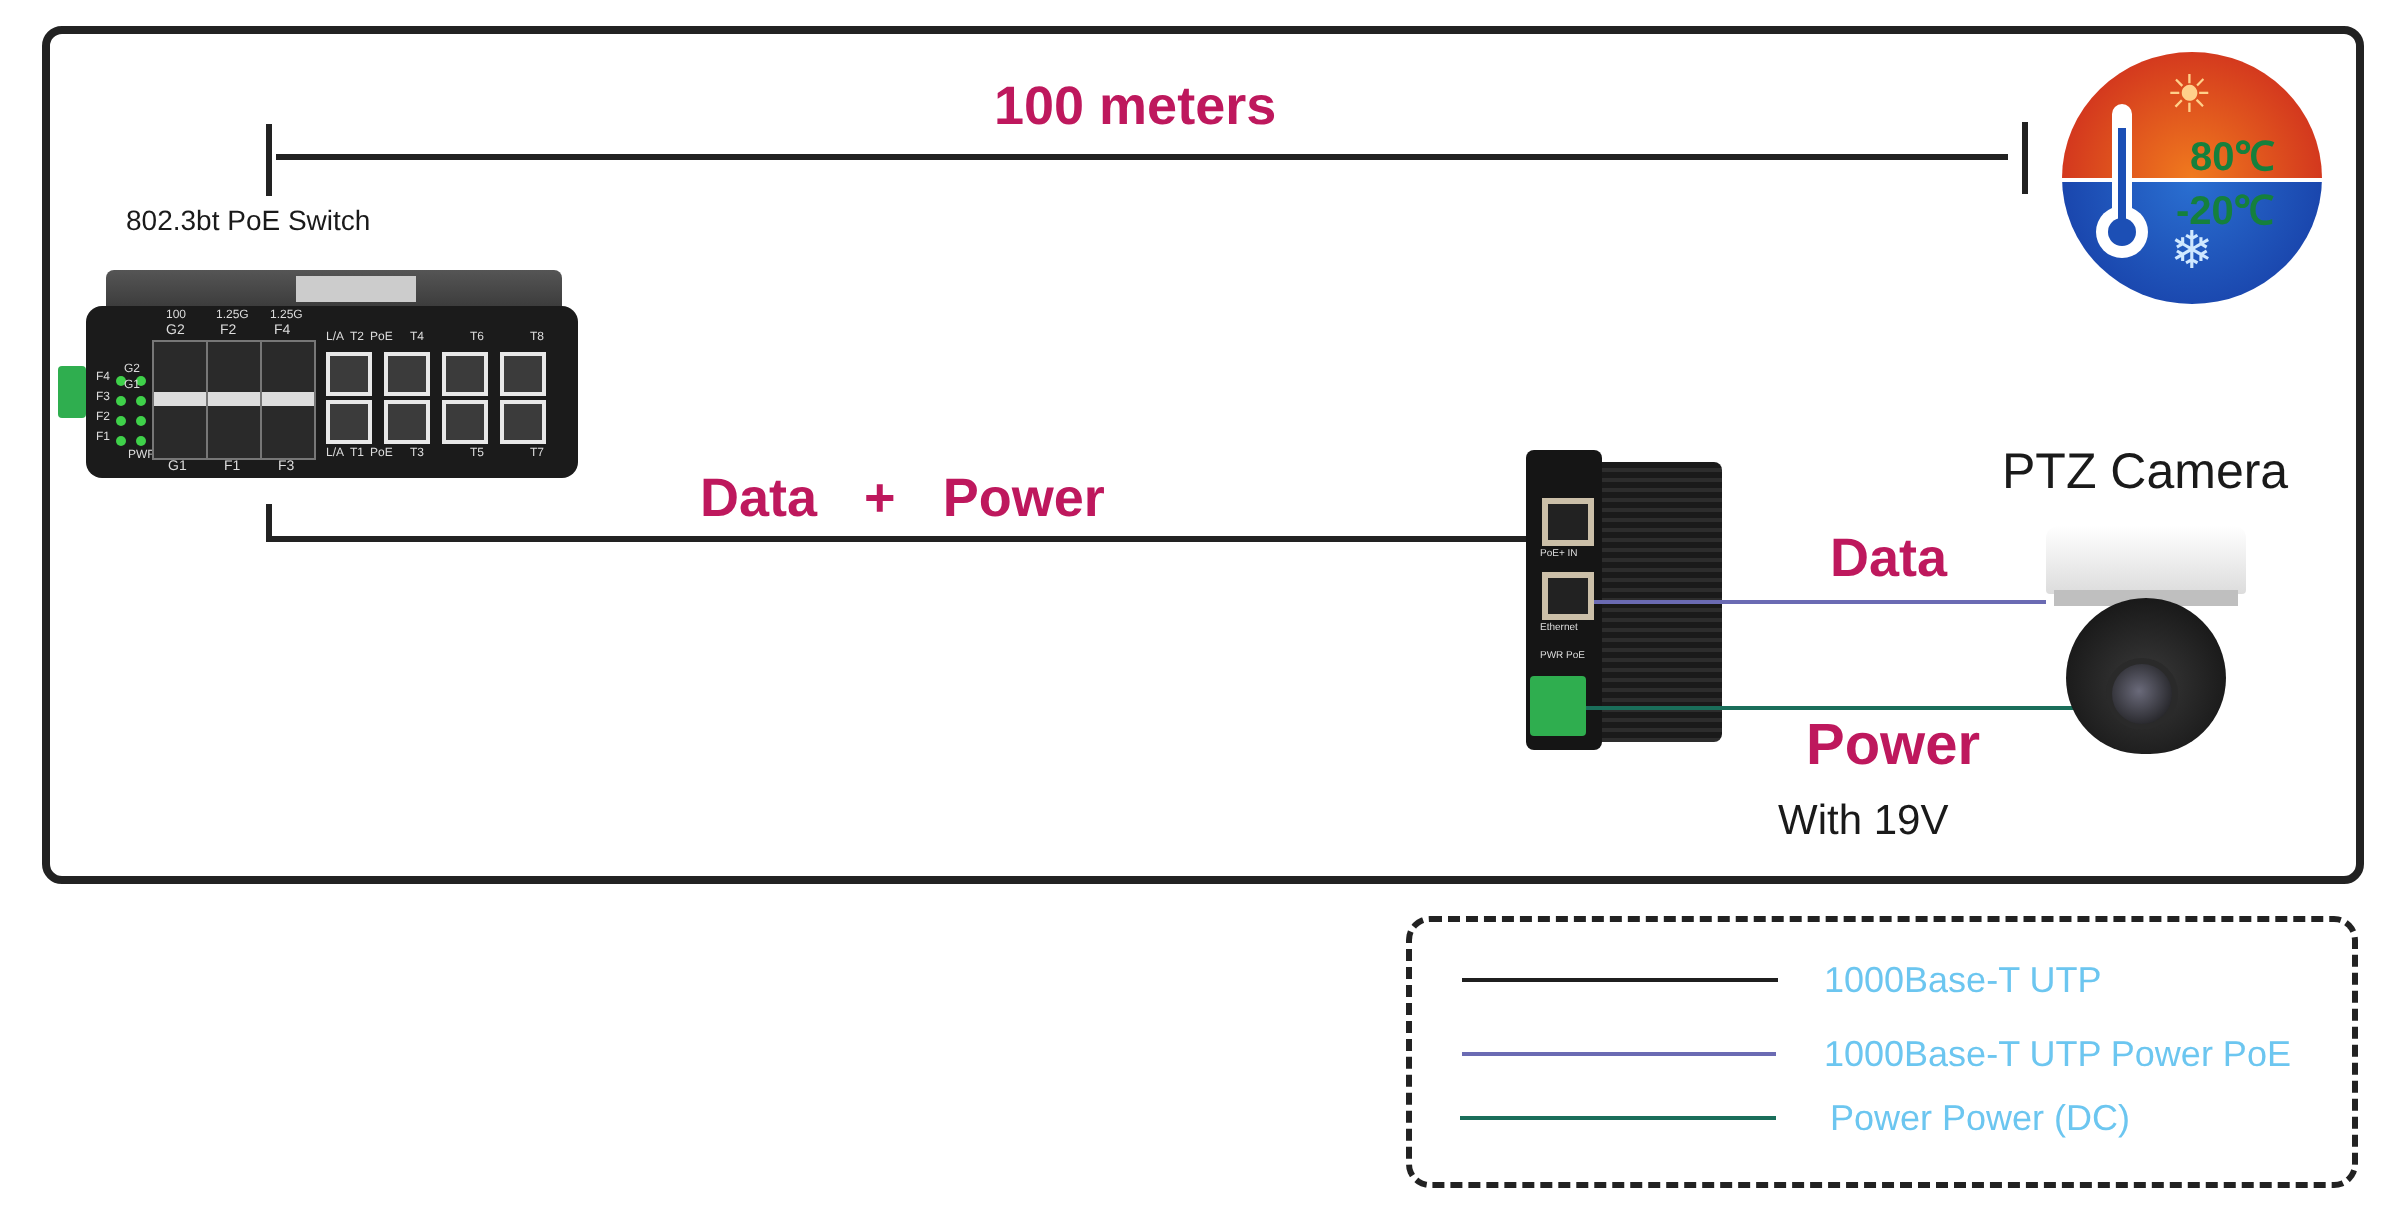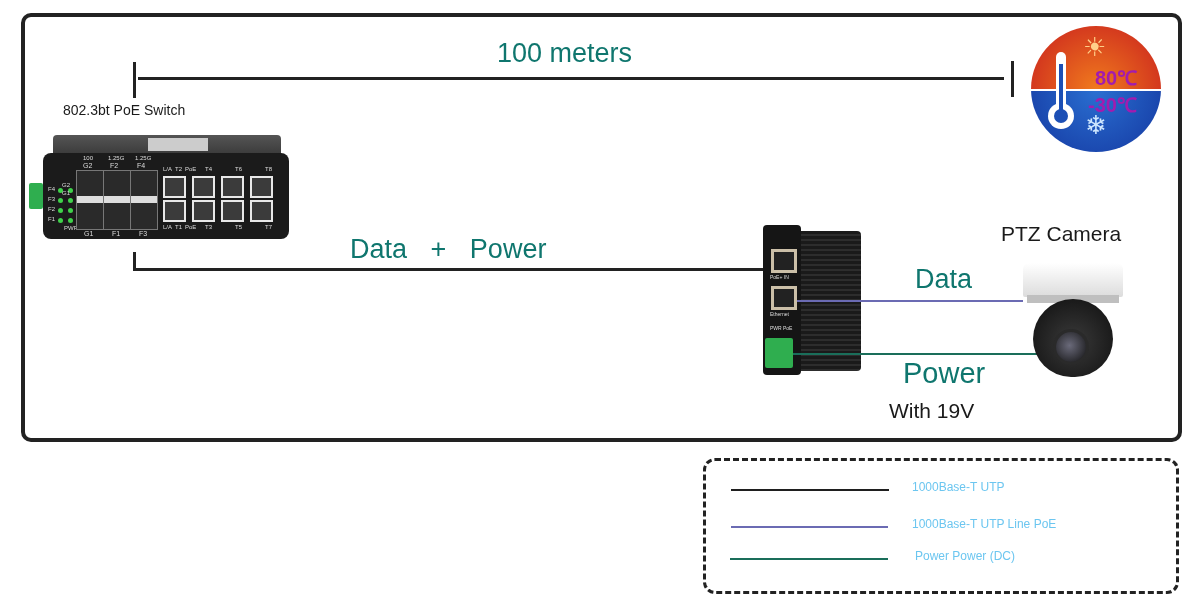--- a/index.html
+++ b/index.html
@@ -3,25 +3,25 @@
 <meta charset="utf-8">
 <style>
   html, body { margin: 0; padding: 0; background: #ffffff; }
   body { width: 1200px; height: 610px; position: relative; overflow: hidden;
          font-family: "Liberation Sans", sans-serif; color: #1a1a1a; }
   .abs { position: absolute; }
   .frame { left: 21px; top: 13px; width: 1153px; height: 421px;
            border: 4px solid #222; border-radius: 10px; box-sizing: content-box; }
   .hline { position: absolute; background: #222; }
   .vline { position: absolute; background: #222; }
-  .title-bold { font-weight: normal; color: #0f766e; }
+  .title-bold { font-weight: bold; color: #be185d; }
   .legend { left: 703px; top: 458px; width: 470px; height: 130px;
             border: 3px dashed #222; border-radius: 12px; }
   .legend-line { position: absolute; height: 2px; }
-  .legend-label { position: absolute; color: #6cc6f0; font-size: 12px; }
+  .legend-label { position: absolute; color: #6cc6f0; font-size: 18px; }
 
   
   .switch { left: 43px; top: 135px; width: 246px; height: 104px; }
   .switch-top { position:absolute; left: 10px; top: 0; width: 228px; height: 20px;
                 background: linear-gradient(#555,#3a3a3a); border-radius: 4px 4px 0 0; }
   .switch-top .label { position:absolute; left: 95px; top: 3px; width: 60px; height: 13px; background:#ccc; }
   .switch-body { position:absolute; left: 0; top: 18px; width: 246px; height: 86px;
                  background: #1b1b1b; border-radius: 8px; }
   .terminal { position:absolute; left: -14px; top: 30px; width: 14px; height: 26px; background:#2fae4f; border-radius:2px; }
   .sfp { position:absolute; width: 26px; height: 58px; background: #2a2a2a; border: 1px solid #777; }
@@ -35,21 +35,21 @@
   .inj-body { position:absolute; left:0; top:0; width: 38px; height: 150px; background:#151515; border-radius: 4px; }
   .inj-side { position:absolute; left:38px; top:6px; width: 60px; height: 140px;
               background: repeating-linear-gradient(#1a1a1a 0 3px, #2d2d2d 3px 5px); border-radius: 0 4px 4px 0; }
   .inj-port { position:absolute; left: 8px; width: 20px; height: 18px; background:#222; border: 3px solid #cbbfa8; }
   .inj-term { position:absolute; left: 2px; top: 113px; width: 28px; height: 30px; background:#2fae4f; border-radius: 2px; }
 
   
   .thermo { left: 1031px; top: 26px; width: 130px; height: 126px; border-radius: 50%; overflow: hidden; }
   .thermo .top { position:absolute; left:0; top:0; width:100%; height:50%; background: radial-gradient(circle at 50% 100%, #f07a1e, #c81e1e); }
   .thermo .bot { position:absolute; left:0; top:50%; width:100%; height:50%; background: radial-gradient(circle at 50% 0%, #2a6fd1, #1437a0); border-top: 2px solid #fff; box-sizing: border-box; }
-  .thermo .t { position:absolute; color:#a21caf; font-weight: bold; font-size: 20px; }
+  .thermo .t { position:absolute; color:#15803d; font-weight: bold; font-size: 20px; }
 
   
   .camera { left: 1019px; top: 263px; width: 106px; height: 115px; }
   .cam-dome { position:absolute; left:4px; top:0; width: 100px; height: 34px; background: linear-gradient(#ffffff,#dcdcdc); border-radius: 6px 6px 2px 2px; }
   .cam-ring { position:absolute; left:8px; top:32px; width: 92px; height: 8px; background:#bfbfbf; }
   .cam-ball { position:absolute; left:14px; top:36px; width: 80px; height: 78px; background: radial-gradient(circle at 50% 55%, #3a3a3a, #0d0d0d); border-radius: 40px 40px 38px 38px; }
   .cam-lens { position:absolute; left:34px; top:66px; width: 30px; height: 30px; border-radius: 50%; background: radial-gradient(circle at 45% 45%, #6a6a7a, #111); border: 3px solid #2a2a2a; }
 </style>
 </head>
 <body>
@@ -146,43 +146,43 @@
     <div class="inj-term"></div>
   </div>
 </div>
 
 <div class="hline" style="left:797px;top:300px;width:226px;height:2px;background:#6b6bb3;"></div>
 <div class="hline" style="left:793px;top:353px;width:250px;height:2px;background:#1a6e5a;"></div>
 <div class="abs title-bold" style="left:915px;top:264px;font-size:27px;">Data</div>
 <div class="abs title-bold" style="left:903px;top:357px;font-size:29px;">Power</div>
 <div class="abs" style="left:889px;top:399px;font-size:21px;color:#1a1a1a;">With 19V</div>
 
-<div class="abs" style="left:1001px;top:222px;font-size:21px;color:#1a1a1a;">PTZ Camera</div>
+<div class="abs" style="left:1001px;top:222px;font-size:25px;color:#1a1a1a;">PTZ Camera</div>
 <div class="abs camera">
   <div class="cam-dome"></div>
   <div class="cam-ring"></div>
   <div class="cam-ball"></div>
   <div class="cam-lens"></div>
 </div>
 
 <div class="abs thermo">
   <div class="top"></div>
   <div class="bot"></div>
   <svg style="position:absolute;left:16px;top:24px;" width="28" height="82">
     <rect x="9" y="2" width="10" height="58" rx="5" fill="#fff"></rect>
     <circle cx="14" cy="66" r="13" fill="#fff"></circle>
     <circle cx="14" cy="66" r="7" fill="#1c4fb5"></circle>
     <rect x="12" y="14" width="4" height="50" fill="#1c4fb5"></rect>
   </svg>
   <div style="position:absolute;left:52px;top:6px;font-size:26px;color:#ffd08a;">☀</div>
   <div style="position:absolute;left:54px;top:84px;font-size:26px;color:#cfe8ff;">❄</div>
   <div class="t" style="left:64px;top:38px;">80℃</div>
-  <div class="t" style="left:57px;top:65px;">-30℃</div>
+  <div class="t" style="left:57px;top:65px;">-20℃</div>
 </div>
 
 <div class="abs legend">
   <div class="legend-line" style="left:25px;top:28px;width:158px;background:#1f1f1f;"></div>
   <div class="legend-label" style="left:206px;top:19px;">1000Base-T UTP</div>
   <div class="legend-line" style="left:25px;top:65px;width:157px;background:#6b6bb3;"></div>
-  <div class="legend-label" style="left:206px;top:56px;">1000Base-T UTP Line PoE</div>
+  <div class="legend-label" style="left:206px;top:56px;">1000Base-T UTP Power PoE</div>
   <div class="legend-line" style="left:24px;top:97px;width:158px;background:#1a6e5a;"></div>
   <div class="legend-label" style="left:209px;top:88px;">Power Power (DC)</div>
 </div>
 
 </body></html>

